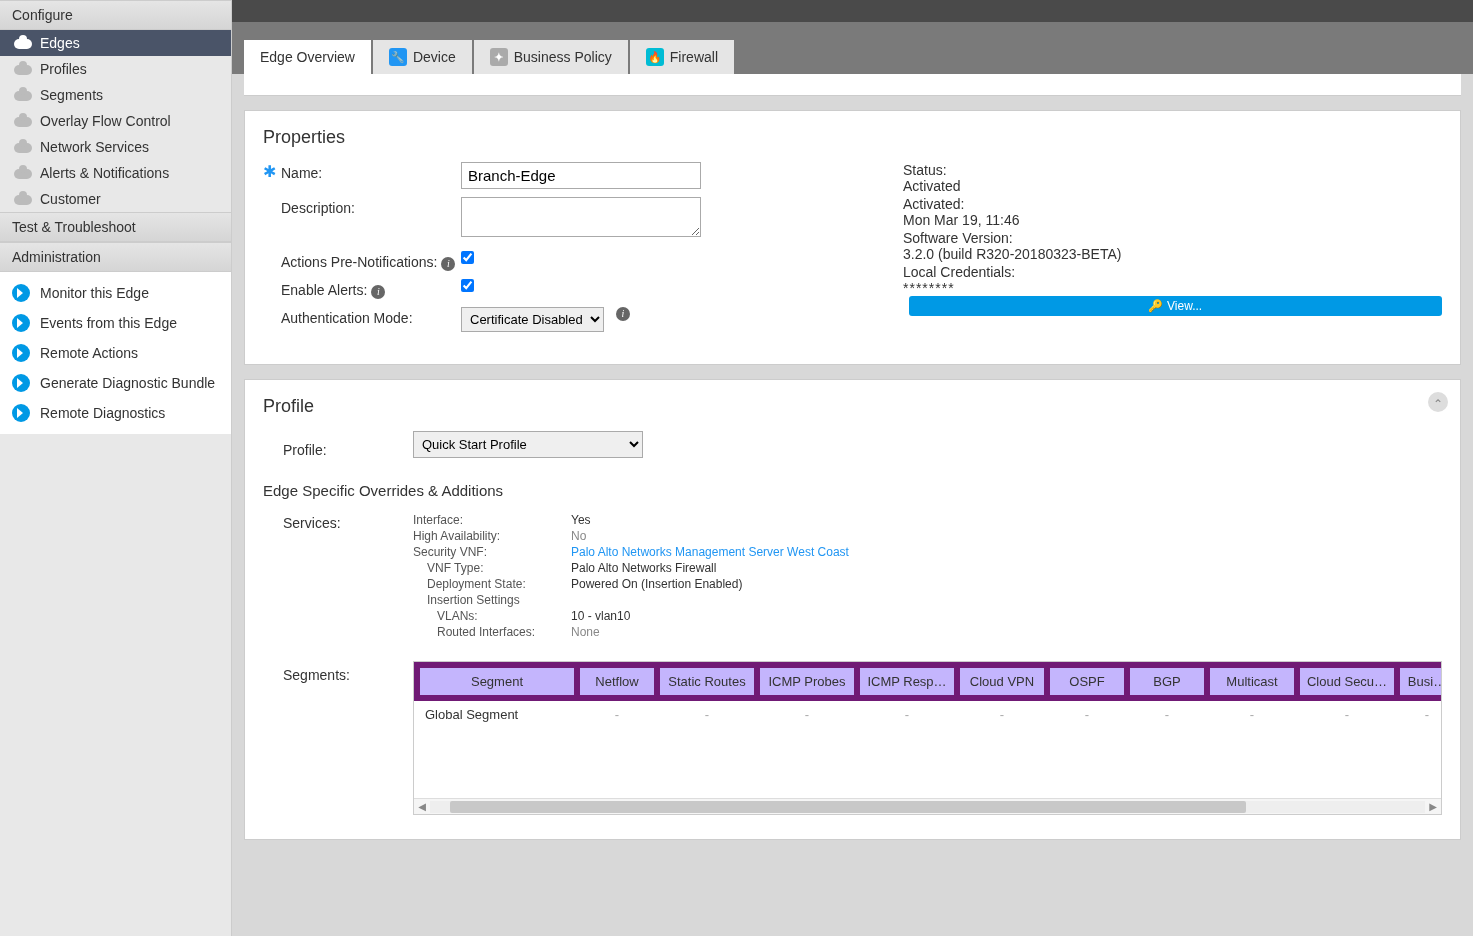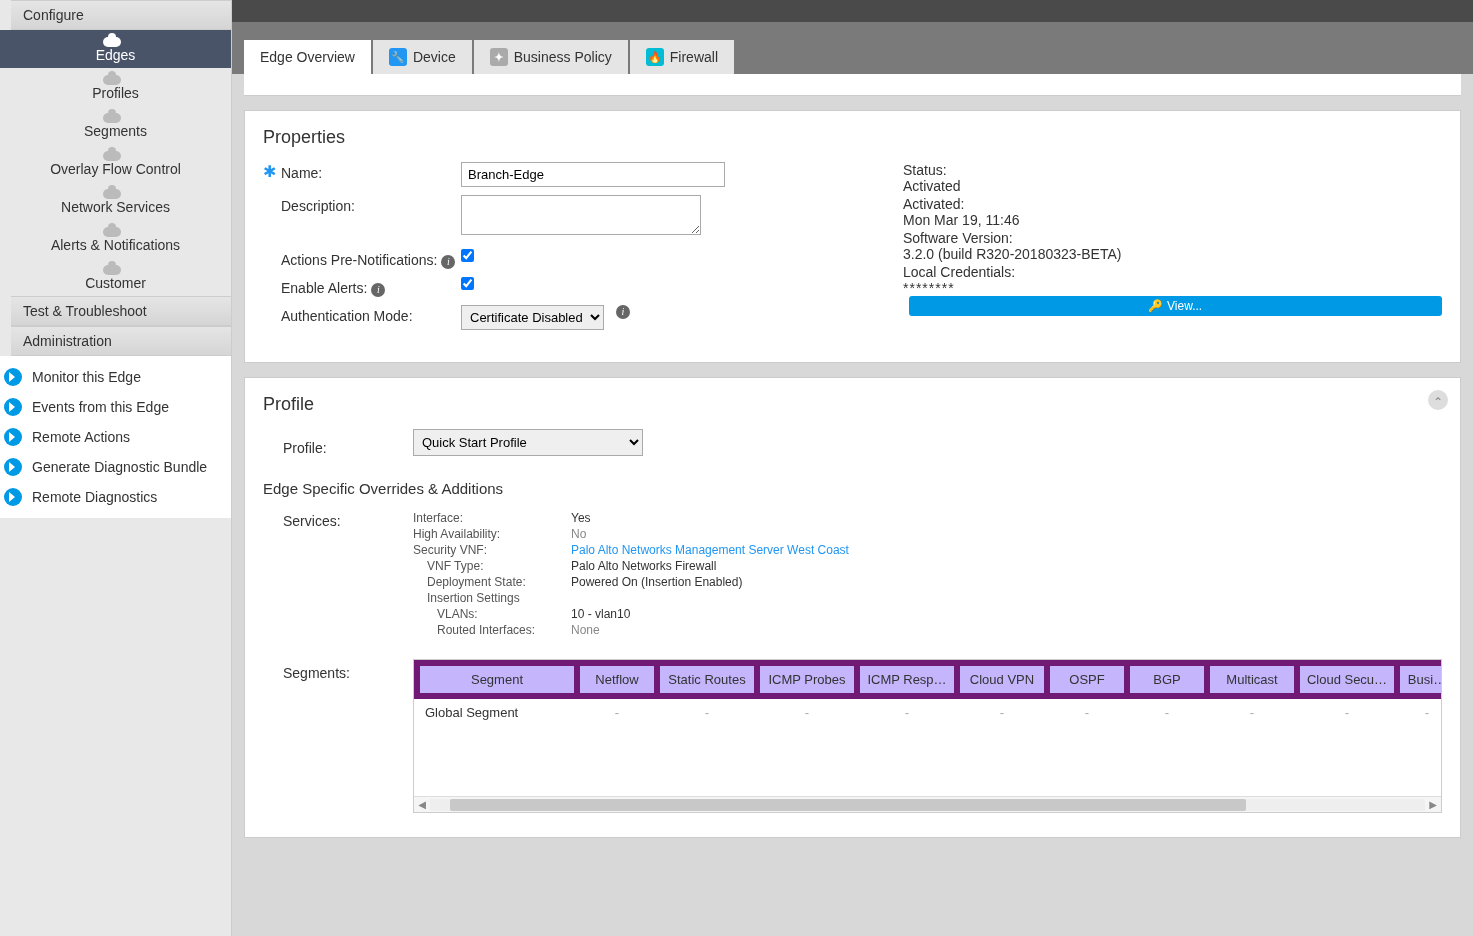--- a/index.html
+++ b/index.html
@@ -19,31 +19,29 @@
   border-right: 1px solid #ccc;
   flex-shrink: 0;
 }
 .side-section-header {
   padding: 6px 12px;
   font-size: 14px;
   color: #333;
   background: linear-gradient(#e5e5e5, #d5d5d5);
   border-top: 1px solid #ccc;
   border-bottom: 1px solid #ccc;
-  margin-left: 11px;
 }
 .side-item {
   display: flex;
   align-items: center;
   padding: 5px 14px;
   font-size: 14px;
   color: #333;
   cursor: pointer;
   background: #e8e8e8;
-  flex-direction: column;
 }
 .side-item.active {
   background: #4a5468;
   color: #fff;
 }
 .cloud-icon {
   width: 18px; height: 12px;
   margin-right: 8px;
   position: relative;
   display: inline-block;
@@ -63,21 +61,21 @@
   background: #bbb;
   border-radius: 50%;
   top: -2px; left: 5px;
 }
 .side-item.active .cloud-icon::before,
 .side-item.active .cloud-icon::after { background: #fff; }
 .admin-links { background: #fff; padding: 6px 0; }
 .admin-link {
   display: flex;
   align-items: center;
-  padding: 6px 4px;
+  padding: 6px 12px;
   color: #333;
   font-size: 14px;
   cursor: pointer;
 }
 .arrow-circle {
   width: 18px; height: 18px;
   border-radius: 50%;
   background: #0099e5;
   margin-right: 10px;
   position: relative;
@@ -170,24 +168,24 @@
   width: 18px;
   font-size: 16px;
 }
 .form-row label {
   width: 180px;
   font-size: 14px;
   color: #333;
   padding-top: 3px;
 }
 .form-row input[type=text] {
-  width: 264px;
+  width: 240px;
   padding: 4px 6px;
   border: 1px solid #aaa;
-  font-size: 13px;
+  font-size: 15px;
 }
 .form-row textarea {
   width: 240px;
   height: 40px;
   padding: 4px 6px;
   border: 1px solid #aaa;
   font-size: 13px;
   resize: both;
 }
 .form-row select {

